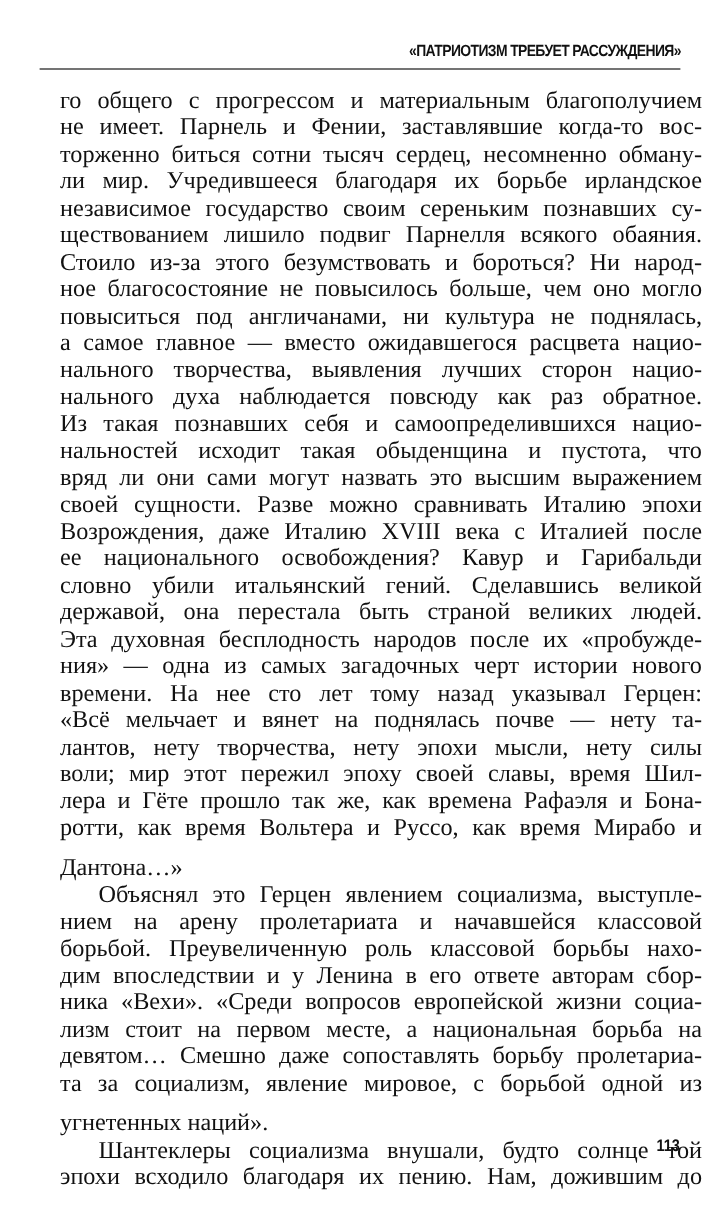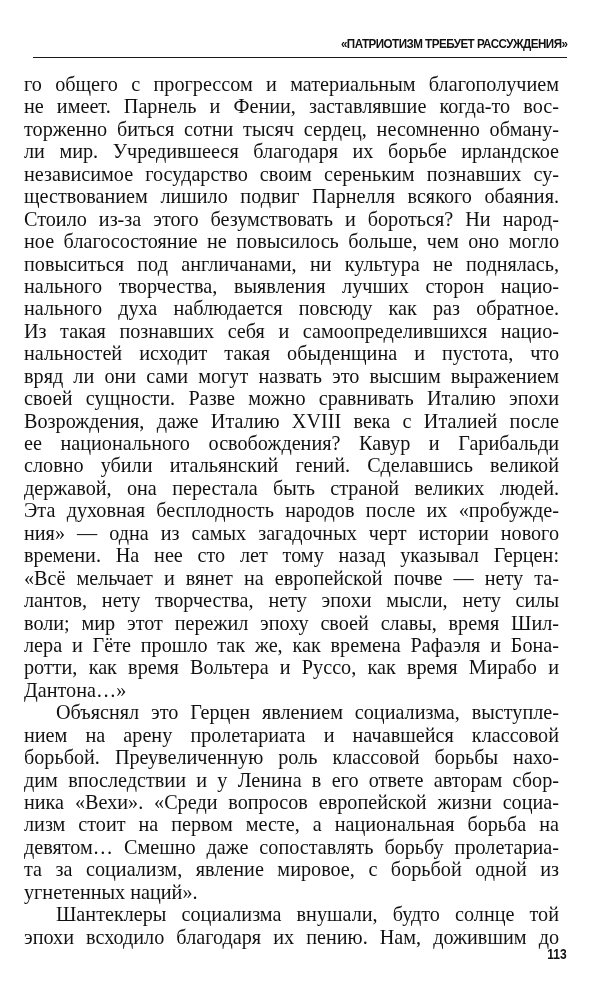--- a/index.html
+++ b/index.html
@@ -29,38 +29,39 @@
       font-size: 13.5px;
       letter-spacing: -0.6px;
       transform: scaleX(0.86);
       transform-origin: right center;
       display: inline-block;
       line-height: 18px;
       white-space: nowrap;
     }
     .body-text {
       position: absolute;
-      left: 24px;
+      left: 50px;
       width: 535px;
       top: 73px;
       font-family: "Liberation Serif", "DejaVu Serif", serif;
       font-size: 20.2px;
       line-height: 22.45px;
     }
     .line {
       display: block;
       white-space: nowrap;
       text-align: justify;
       text-align-last: justify;
       height: 22.45px;
       overflow: visible;
     }
     .line.last {
       text-align: left;
       text-align-last: left;
+      margin-top: 11px;
     }
     .line.indent {
       padding-left: 32px;
     }
     .page-number {
       position: absolute;
       right: 33px;
       top: 946px;
       font-family: "Liberation Sans", sans-serif;
       font-weight: bold;
@@ -79,34 +80,35 @@
 <div class="body-text" id="body-text">
     <span class="line">го общего с прогрессом и материальным благополучием</span>
     <span class="line">не имеет. Парнель и Фении, заставлявшие когда-то вос-</span>
     <span class="line">торженно биться сотни тысяч сердец, несомненно обману-</span>
     <span class="line">ли мир. Учредившееся благодаря их борьбе ирландское</span>
     <span class="line">независимое государство своим сереньким познавших су-</span>
     <span class="line">ществованием лишило подвиг Парнелля всякого обаяния.</span>
     <span class="line">Стоило из-за этого безумствовать и бороться? Ни народ-</span>
     <span class="line">ное благосостояние не повысилось больше, чем оно могло</span>
     <span class="line">повыситься под англичанами, ни культура не поднялась,</span>
+    <span class="line">а самое главное — вместо ожидавшегося расцвета нацио-</span>
     <span class="line">нального творчества, выявления лучших сторон нацио-</span>
     <span class="line">нального духа наблюдается повсюду как раз обратное.</span>
     <span class="line">Из такая познавших себя и самоопределившихся нацио-</span>
     <span class="line">нальностей исходит такая обыденщина и пустота, что</span>
     <span class="line">вряд ли они сами могут назвать это высшим выражением</span>
     <span class="line">своей сущности. Разве можно сравнивать Италию эпохи</span>
     <span class="line">Возрождения, даже Италию XVIII века с Италией после</span>
     <span class="line">ее национального освобождения? Кавур и Гарибальди</span>
     <span class="line">словно убили итальянский гений. Сделавшись великой</span>
     <span class="line">державой, она перестала быть страной великих людей.</span>
     <span class="line">Эта духовная бесплодность народов после их «пробужде-</span>
     <span class="line">ния» — одна из самых загадочных черт истории нового</span>
     <span class="line">времени. На нее сто лет тому назад указывал Герцен:</span>
-    <span class="line">«Всё мельчает и вянет на европейской почве — нету та-</span>
+    <span class="line">«Всё мельчает и вянет на поднялась почве — нету та-</span>
     <span class="line">лантов, нету творчества, нету эпохи мысли, нету силы</span>
     <span class="line">воли; мир этот пережил эпоху своей славы, время Шил-</span>
     <span class="line">лера и Гёте прошло так же, как времена Рафаэля и Бона-</span>
     <span class="line">ротти, как время Вольтера и Руссо, как время Мирабо и</span>
     <span class="line last">Дантона…»</span>
     <span class="line indent">Объяснял это Герцен явлением социализма, выступле-</span>
     <span class="line">нием на арену пролетариата и начавшейся классовой</span>
     <span class="line">борьбой. Преувеличенную роль классовой борьбы нахо-</span>
     <span class="line">дим впоследствии и у Ленина в его ответе авторам сбор-</span>
     <span class="line">ника «Вехи». «Среди вопросов европейской жизни социа-</span>

